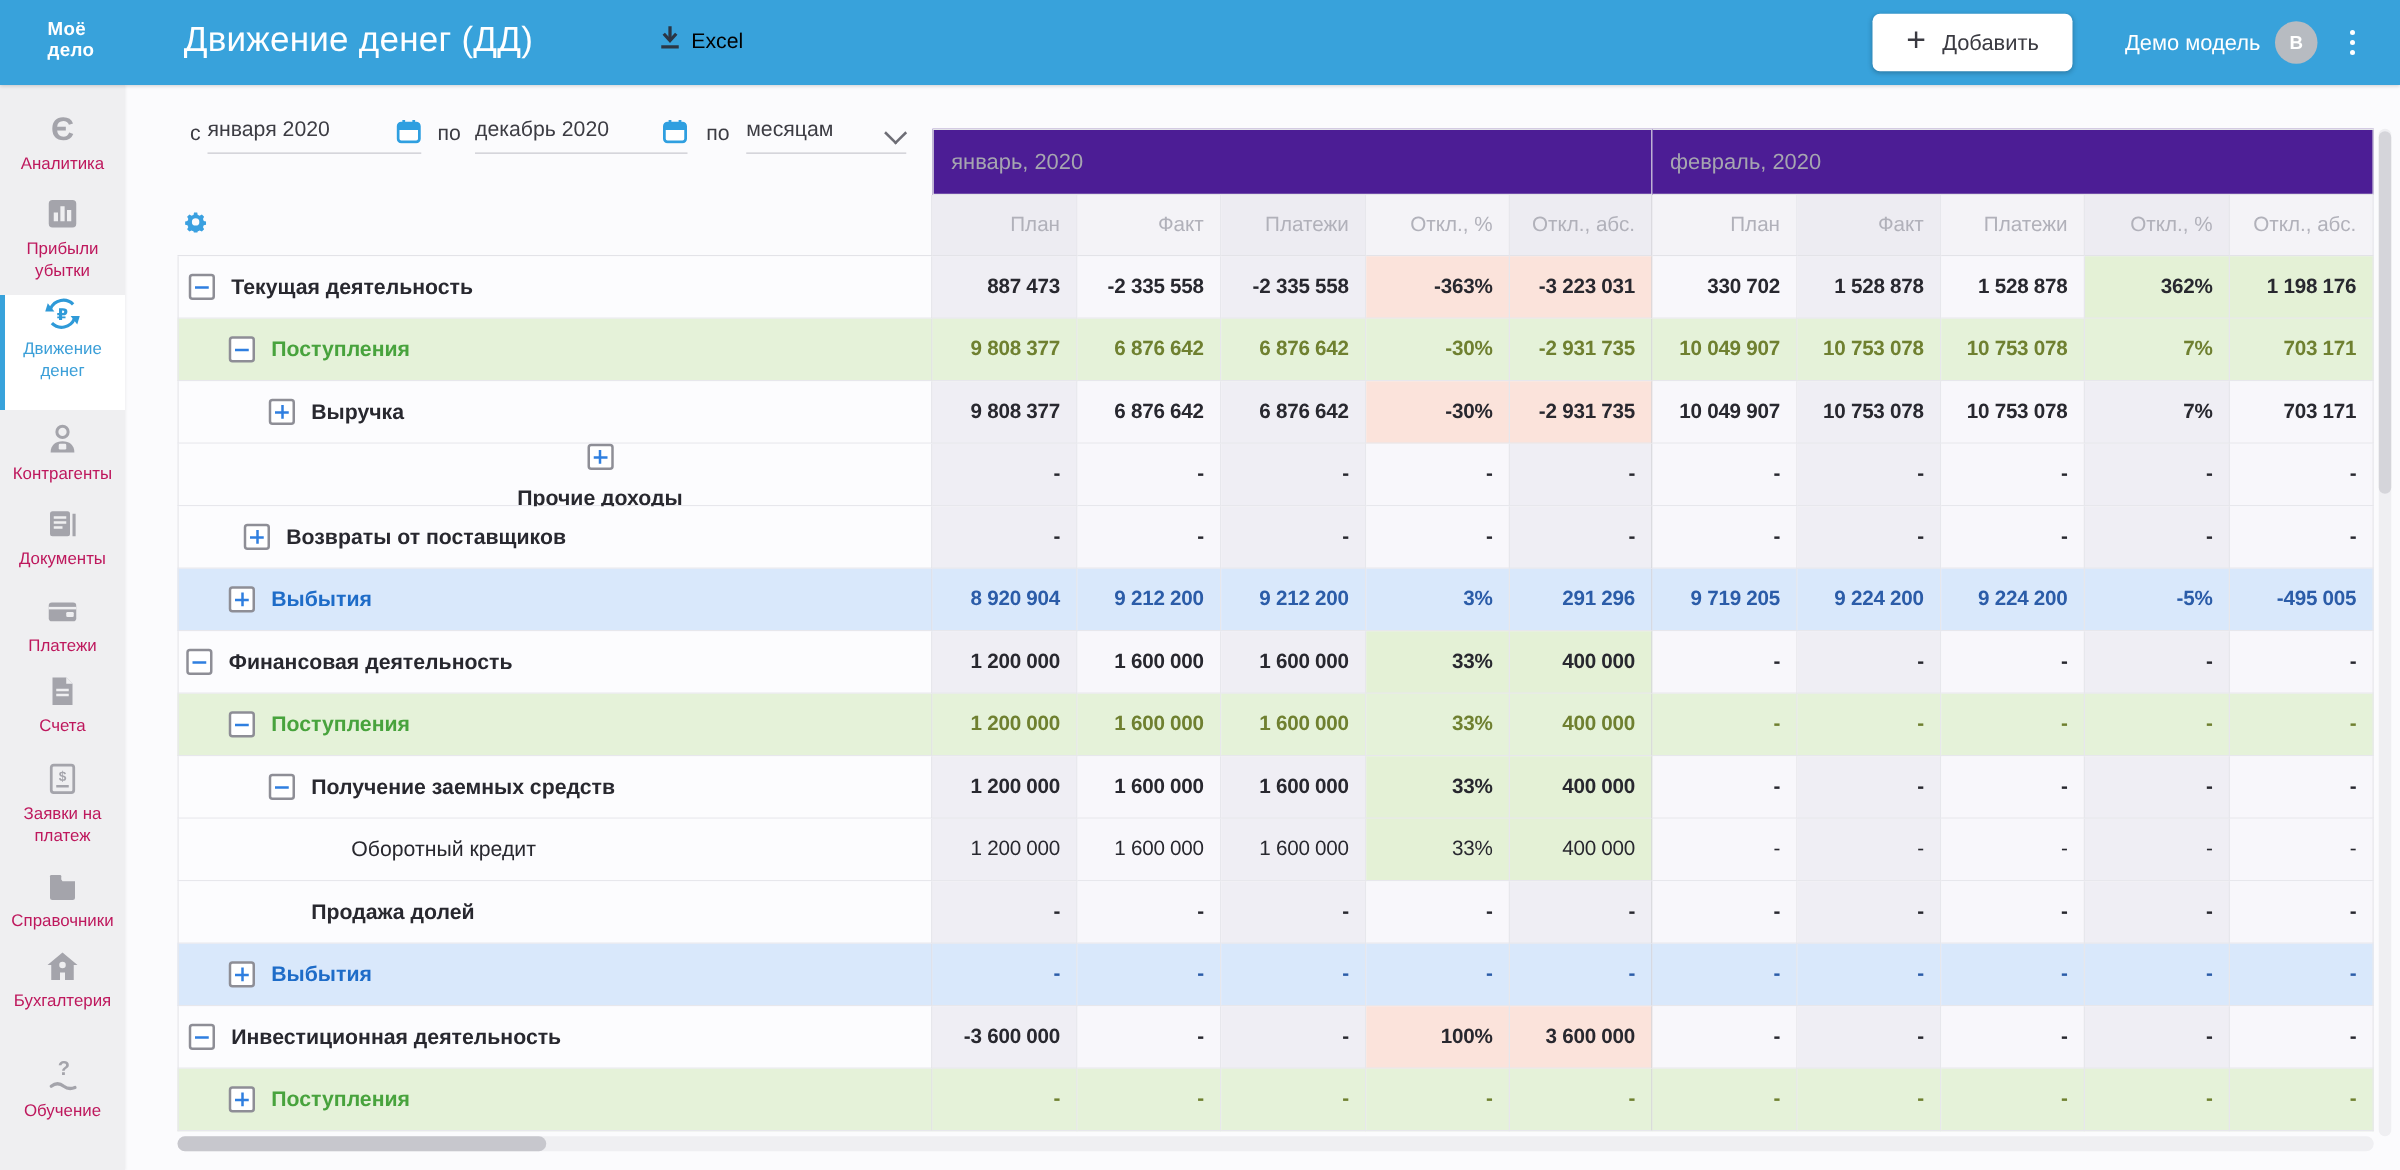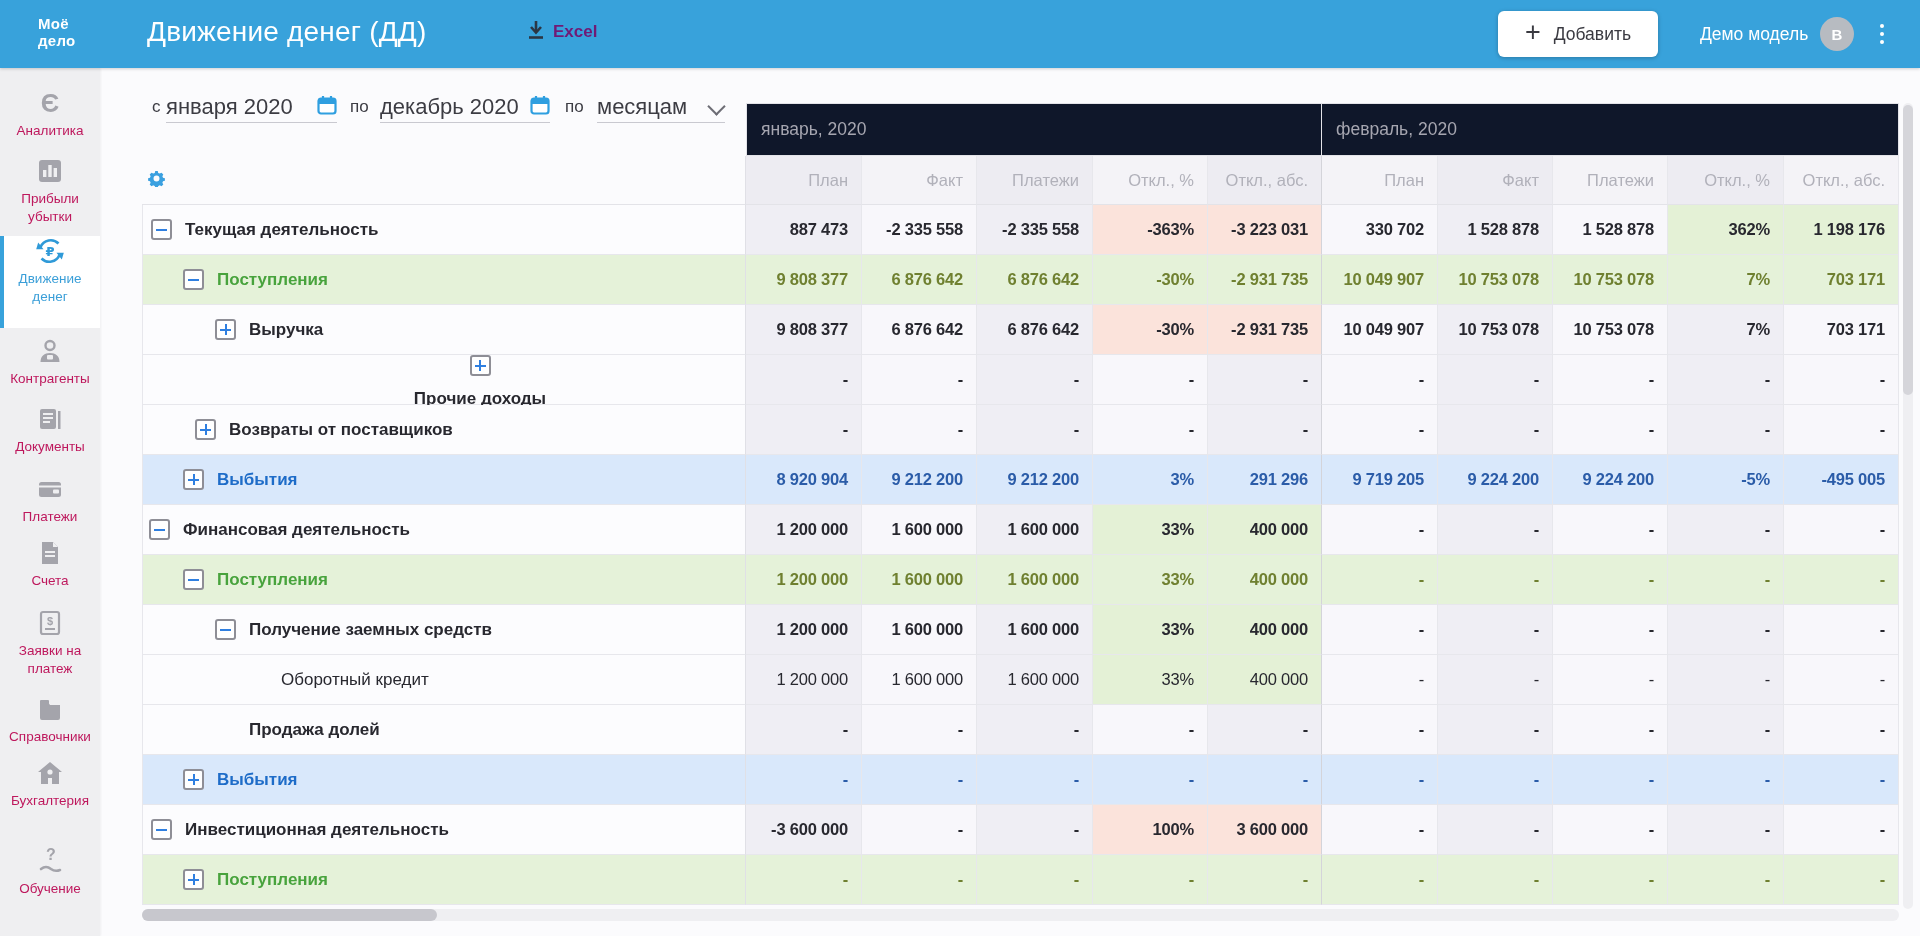--- a/index.html
+++ b/index.html
@@ -8,21 +8,21 @@
     font-family:"Liberation Sans","DejaVu Sans",sans-serif;
     -webkit-font-smoothing:antialiased;position:relative;
   }
   
   .header{position:absolute;left:0;top:0;width:1920px;height:68px;background:#38a2db;
     box-shadow:0 1px 3px rgba(0,0,0,.18);z-index:30;}
   .logo{position:absolute;left:38px;top:15px;color:#fff;font-weight:bold;
     font-size:15px;line-height:17px;letter-spacing:.3px;}
   .page-title{position:absolute;left:147px;top:16px;color:#fff;font-size:28px;font-weight:500;letter-spacing:.2px;}
   .excel{position:absolute;left:527px;top:20px;display:flex;align-items:center;gap:8px;cursor:pointer;}
-  .excel-label{color:#701a75;font-size:17px;font-weight:bold;}
+  .excel-label{color:#000000;font-size:17px;}
   .add-btn{position:absolute;left:1498px;top:11px;width:160px;height:46px;background:#fff;border:none;
     border-radius:6px;box-shadow:0 1px 4px rgba(0,0,0,.25);display:flex;align-items:center;justify-content:center;
     gap:13px;cursor:pointer;}
   .add-plus{font-size:27px;font-weight:300;color:#3a3a41;line-height:27px;margin-top:-3px;}
   .add-label{font-size:17.5px;color:#3a3a41;}
   .account-name{position:absolute;left:1700px;top:0;height:68px;display:flex;align-items:center;
     color:#fff;font-size:17.5px;}
   .avatar{position:absolute;left:1820px;top:17px;width:34px;height:34px;border-radius:50%;
     background:#b7bbc1;color:#fff;font-size:15px;font-weight:bold;display:flex;align-items:center;justify-content:center;}
   .kebab{position:absolute;left:1872px;top:0;height:68px;width:20px;display:flex;flex-direction:column;
@@ -39,28 +39,28 @@
   .sb-item.active{background:#fff;}
   .sb-item.active::before{content:"";position:absolute;left:0;top:0;bottom:0;width:4px;background:#38a2db;}
   .sb-item.active .sb-label{color:#3b9fd8;}
   .sb-item.active .sb-ic{color:#2f9ad8;}
   .glyph-ic{font-size:26px;font-weight:bold;line-height:26px;}
   
   .main{position:absolute;left:100px;top:68px;width:1820px;height:868px;background:#fbfbfd;}
   
   .f-label{position:absolute;top:29px;font-size:17px;color:#3c3c43;}
   .f-field{position:absolute;top:22px;height:32px;border-bottom:1px solid #c9c9d0;cursor:pointer;}
-  .f-value{position:absolute;left:0;top:4px;font-size:22px;color:#3c3c43;white-space:nowrap;}
+  .f-value{position:absolute;left:0;top:4px;font-size:17px;color:#3c3c43;white-space:nowrap;}
   .cal-ic{position:absolute;right:0;top:5px;}
   .chev{position:absolute;right:2px;top:10px;width:11px;height:11px;border-right:2px solid #6d6d75;
     border-bottom:2px solid #6d6d75;transform:rotate(45deg);}
   
   .table-wrap{position:absolute;left:42px;top:35px;width:1757px;}
   .month-row{display:flex;margin-left:604px;height:53px;box-sizing:border-box;}
-  .month-box{box-sizing:border-box;background:#0f172a;border:1px solid #e3e3e8;
+  .month-box{box-sizing:border-box;background:#4c1d95;border:1px solid #e3e3e8;
     font-size:17.5px;color:#a6a6b0;padding:15px 0 0 14px;}
   .month-box + .month-box{border-left:none;}
   .grid{display:grid;grid-template-columns:604px 116px 115px 116px 115px 114px 116px 115px 115px 116px 115px;}
   .hcell{box-sizing:border-box;height:49px;line-height:48px;text-align:right;padding-right:13px;
     font-size:16.5px;color:#b1b1ba;border-right:1px solid #e7e7ec;border-bottom:1px solid #e3e3e8;}
   .hcell.ht{background:#edecf2;}
   .hcell.hp{background:#f4f3f7;}
   .hcell.mdiv{border-right:1px solid #d4d4da;}
   .hlabel{box-sizing:border-box;height:49px;border-right:1px solid #e0e0e6;border-bottom:1px solid #e3e3e8;
     display:flex;align-items:center;justify-content:space-between;padding:0 13px 0 6px;background:#fbfbfd;}

